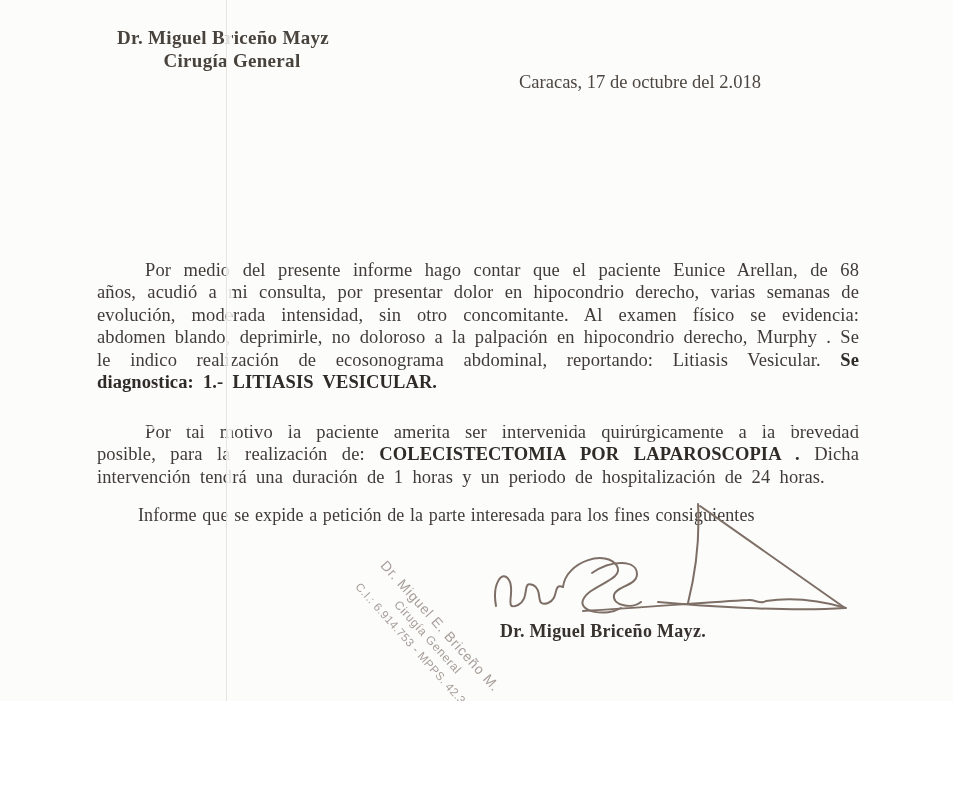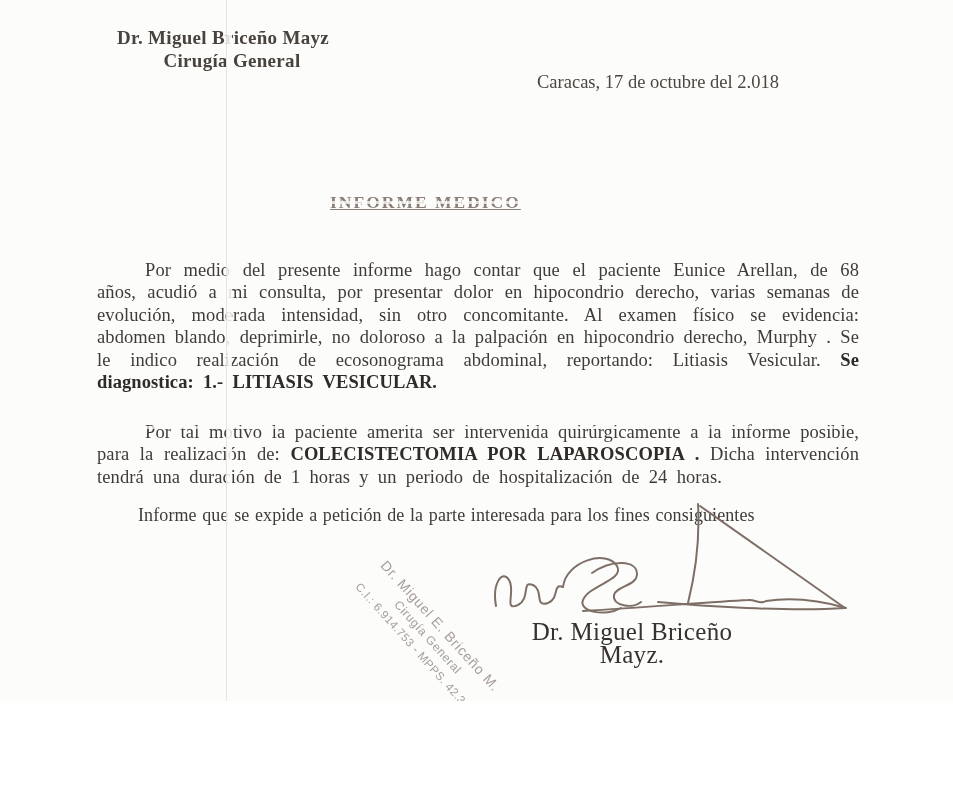--- a/index.html
+++ b/index.html
@@ -21,21 +21,21 @@
     font-weight: bold;
     font-size: 19px;
     line-height: 23px;
     color: #49433d;
     letter-spacing: 0.3px;
   }
   .letterhead .specialty { text-align: center; }
   
   .dateline {
     position: absolute;
-    left: 537px;
+    left: 519px;
     top: 72px;
     font-size: 18.5px;
     color: #4c4640;
   }
   
   .doc-title {
     position: absolute;
     left: 330px;
     top: 192px;
     font-weight: bold;
@@ -124,46 +124,45 @@
     left: 460px;
     top: 490px;
     z-index: 3;
   }
   
   .sig-block {
     position: absolute;
     left: 500px;
     top: 620px;
     width: 264px;
-    text-align: center;
-    font-weight: normal;
-    font-size: 25px;
+    text-align: left;
+    font-weight: bold;
+    font-size: 18px;
     line-height: 23px;
     color: #37322d;
     z-index: 4;
     letter-spacing: 0.3px;
   }
 </style>
 </head>
 <body>
 
 <div class="paper">
 
   <div class="letterhead">
     <div>Dr. Miguel Briceño Mayz</div>
     <div class="specialty">Cirugía General</div>
   </div>
 
   <div class="dateline">Caracas, 17 de octubre del 2.018</div>
 
-  <div class="doc-title">INFORME MEDICO</div>
 
   <p class="para para1"><span>Por medio del presente informe hago contar que el paciente Eunice Arellan, de 68 años, acudió a mi consulta, por presentar dolor en hipocondrio derecho, varias semanas de evolución, moderada intensidad, sin otro concomitante. Al examen físico se evidencia: abdomen blando, deprimirle, no doloroso a la palpación en hipocondrio derecho, Murphy . Se le indico realización de ecosonograma abdominal, reportando: Litiasis Vesicular. </span><strong>Se diagnostica: 1.- LITIASIS VESICULAR.</strong></p>
 
-  <p class="para para2"><span>Por tal motivo la paciente amerita ser intervenida quirúrgicamente a la informe posible, para la realización de: </span><strong>COLECISTECTOMIA POR LAPAROSCOPIA .</strong><span> Dicha intervención tendrá una duración de 1 horas y un periodo de hospitalización de 24 horas.</span></p>
+  <p class="para para2"><span>Por tal motivo la paciente amerita ser intervenida quirúrgicamente a la brevedad posible, para la realización de: </span><strong>COLECISTECTOMIA POR LAPAROSCOPIA .</strong><span> Dicha intervención tendrá una duración de 1 horas y un periodo de hospitalización de 24 horas.</span></p>
 
   <p class="para para3">Informe que se expide a petición de la parte interesada para los fines consiguientes</p>
 
   <div class="stamp">
     <div class="s1">Dr. Miguel E. Briceño M.</div>
     <div class="s2">Cirugía General</div>
     <div class="s3">C.I.: 6.914.753 - MPPS. 42.347</div>
   </div>
 
   <svg class="sig-svg" width="420" height="150" viewBox="460 490 420 150" fill="none" stroke="#7e6f66" stroke-width="2" stroke-linecap="round" stroke-linejoin="round">

